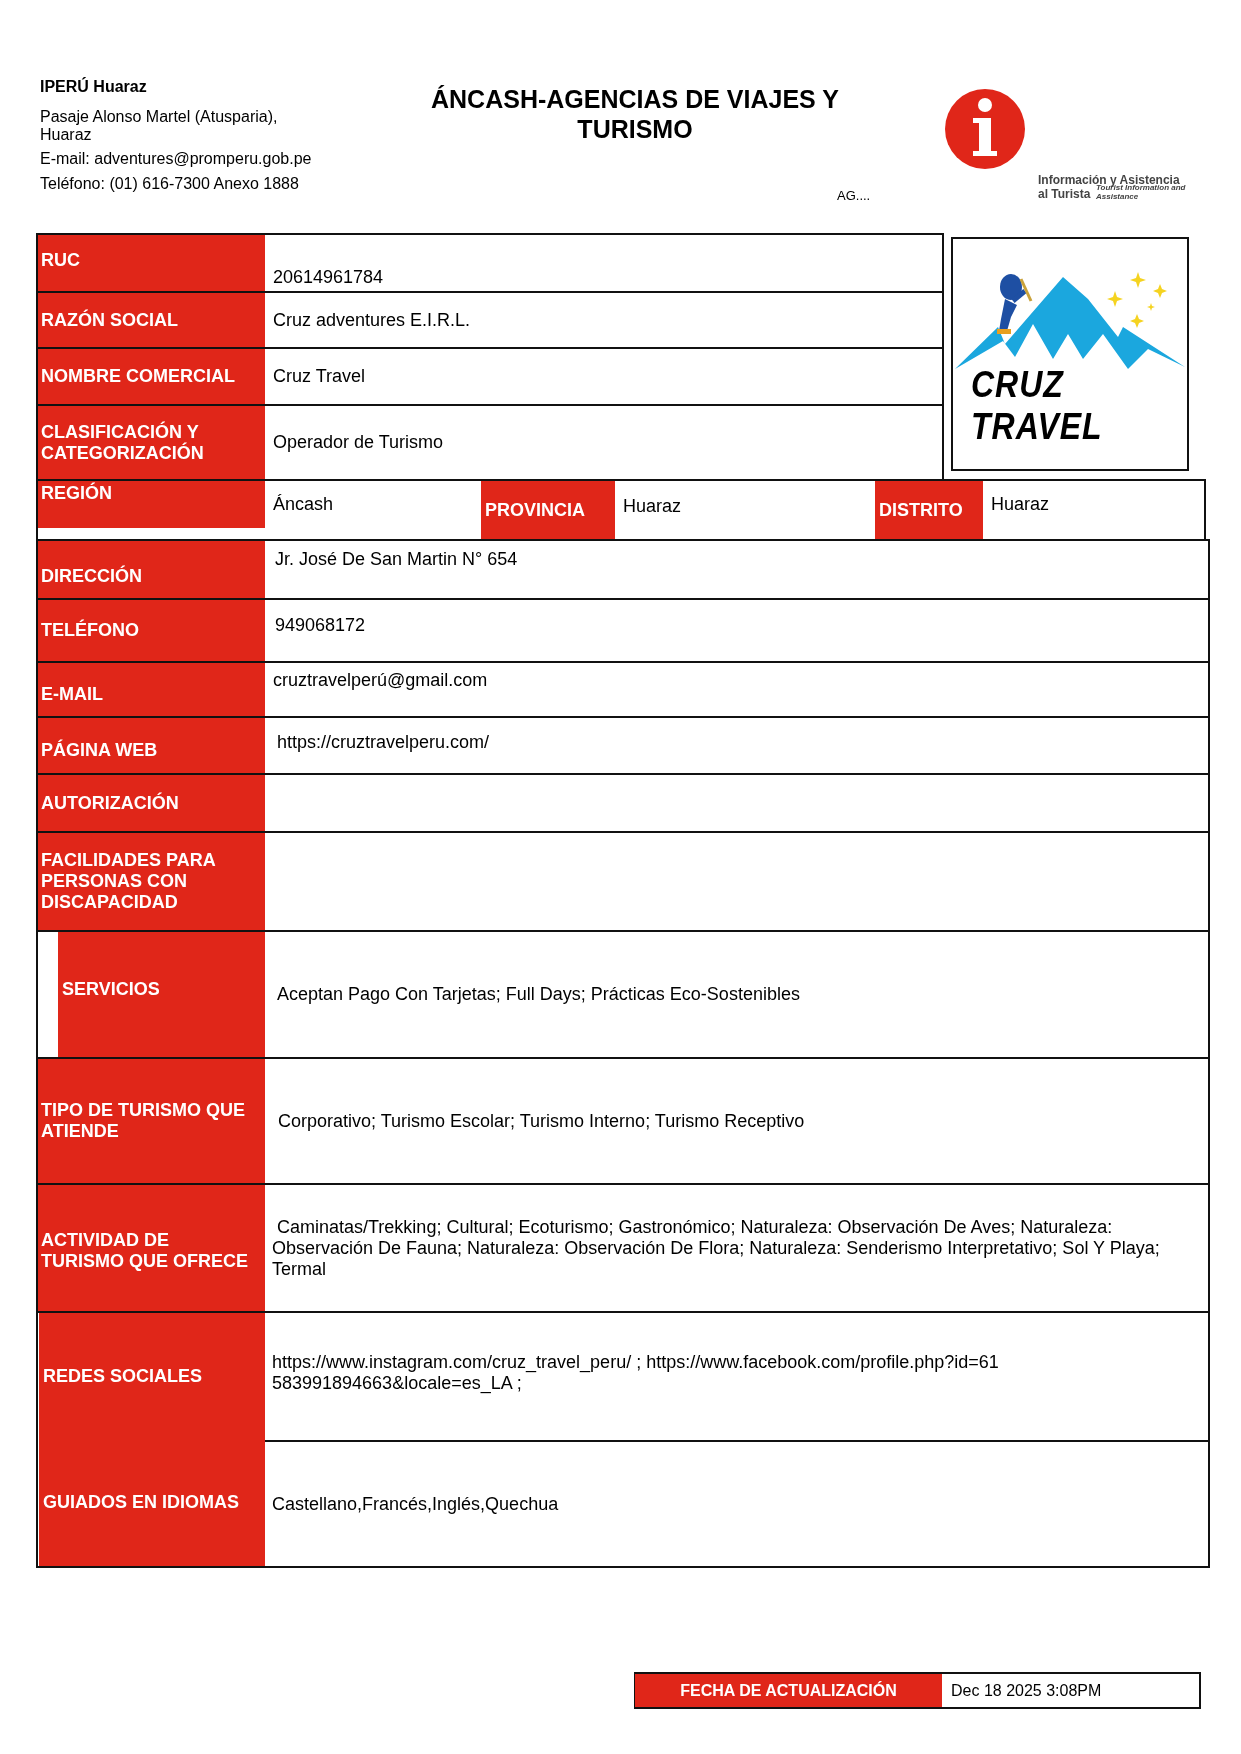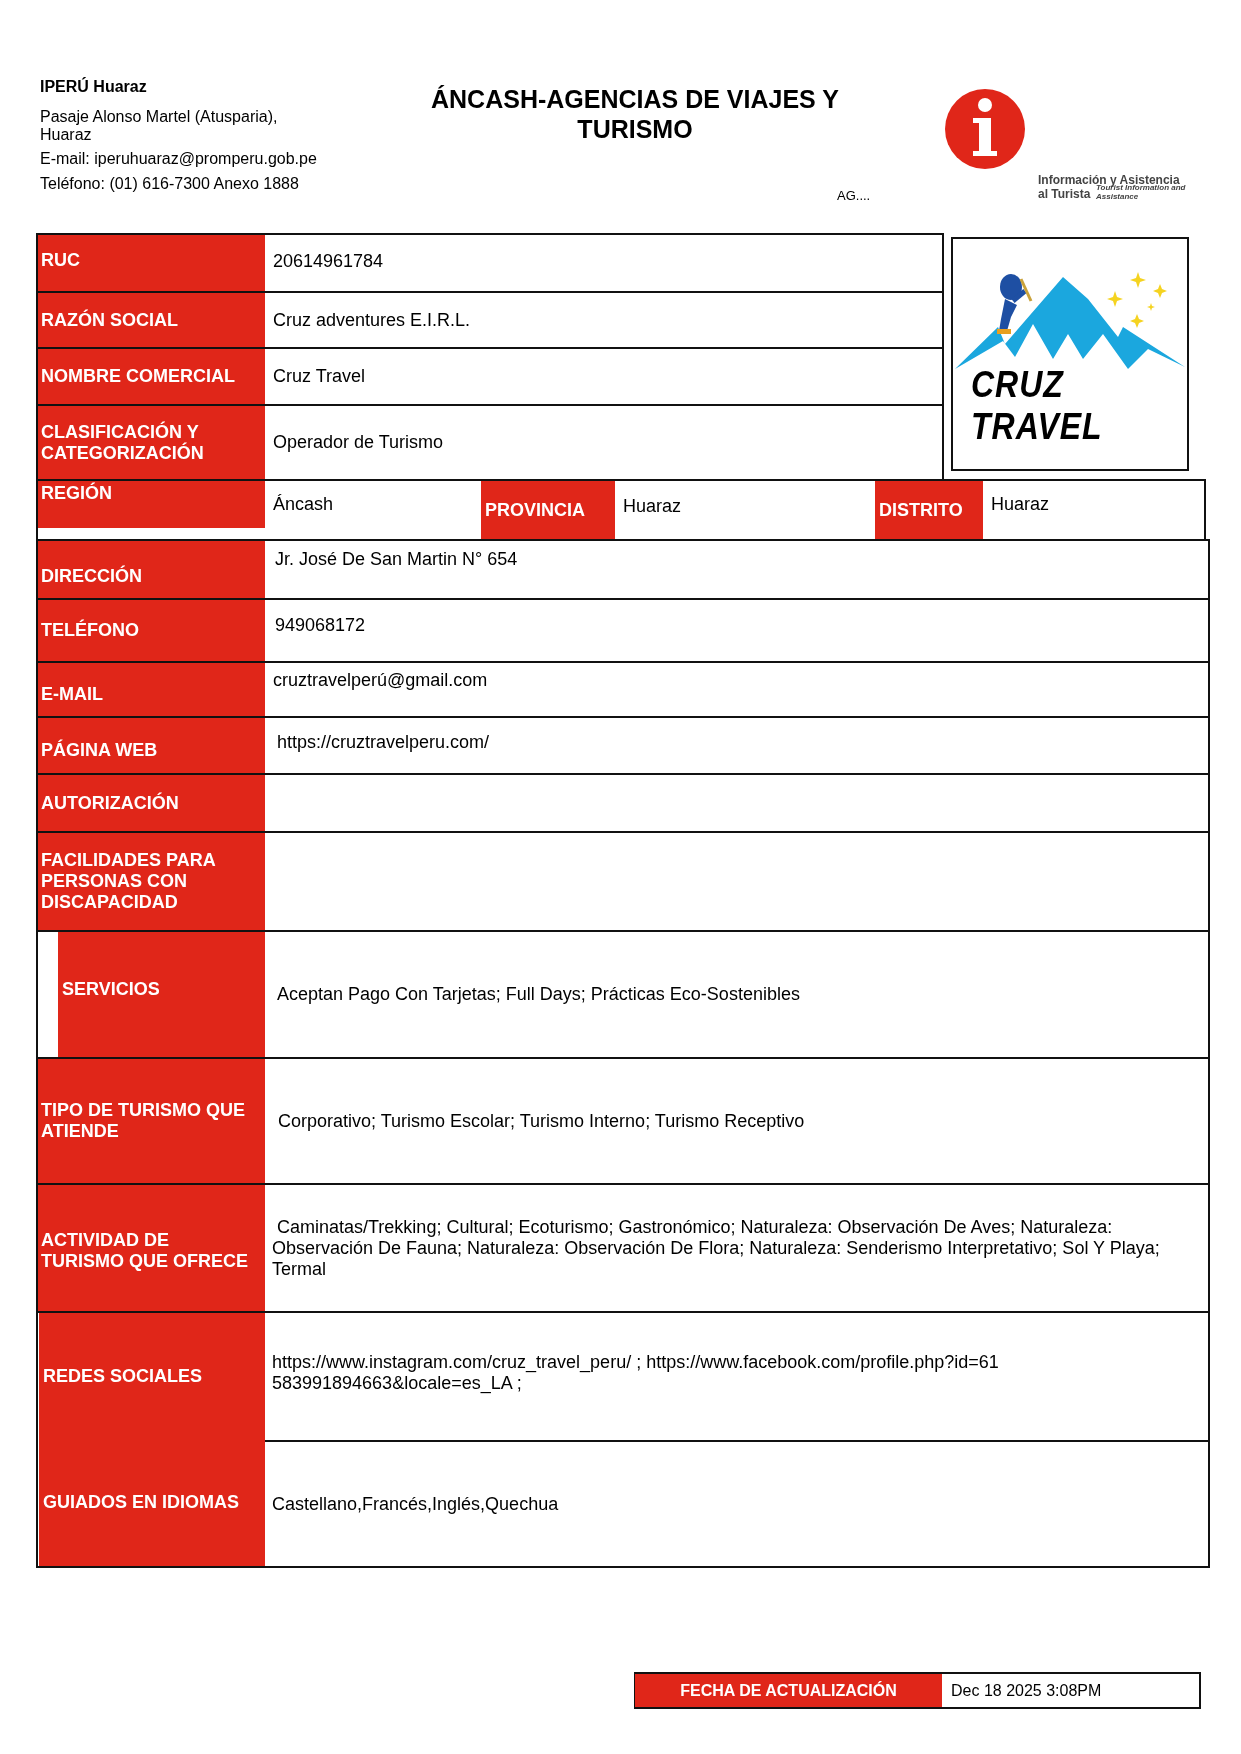--- a/index.html
+++ b/index.html
@@ -18,21 +18,21 @@
   .footer-lbl { left:635px; top:1674px; width:307px; height:33px; background:#e02619; color:#fff; font-weight:bold; font-size:16px; display:flex; align-items:center; justify-content:center; }
   .footer-val { left:942px; top:1674px; width:257px; height:33px; font-size:16px; display:flex; align-items:center; padding-left:9px; box-sizing:border-box; }
   .footer-frame { left:634px; top:1672px; width:567px; height:37px; border:2px solid #111; box-sizing:border-box; }
 </style>
 </head>
 <body>
 
 <div class="abs hdr-name">IPERÚ Huaraz</div>
 <div class="abs hdr-line" style="top:108px">Pasaje Alonso Martel (Atusparia),</div>
 <div class="abs hdr-line" style="top:126px">Huaraz</div>
-<div class="abs hdr-line" style="top:150px">E-mail: iperuhuaraz@promperu.gob.pe</div>
+<div class="abs hdr-line" style="top:150px">E-mail: adventures@promperu.gob.pe</div>
 <div class="abs hdr-line" style="top:175px">Teléfono: (01) 616-7300 Anexo 1888</div>
 
 <div class="abs title">
   <div>ÁNCASH-AGENCIAS DE VIAJES Y</div>
   <div>TURISMO</div>
 </div>
 <div class="abs code">AG....</div>
 
 <div class="abs iperu">
   <svg width="245" height="112" viewBox="0 0 245 112">
@@ -61,21 +61,21 @@
       <polygon points="207,45 209,50 214,52 209,54 207,59 205,54 200,52 205,50"></polygon>
       <polygon points="162,52 164,58 170,60 164,62 162,68 160,62 154,60 160,58"></polygon>
       <polygon points="198,64 199,67 202,68 199,69 198,72 197,69 194,68 197,67"></polygon>
       <polygon points="184,75 186,80 191,82 186,84 184,89 182,84 177,82 182,80"></polygon>
     </g>
   </svg>
   <div class="abs" style="left:18px;top:130px;font-size:32px;font-weight:bold;font-style:italic;letter-spacing:1px;transform:scaleY(1.15);">CRUZ TRAVEL</div>
 </div>
 
 <div class="lbl" style="left:37px;top:234px;width:228px;height:58px;align-items:flex-start;padding-top:16px;">RUC</div>
-<div class="val" style="left:265px;top:232px;width:678px;height:58px;">20614961784</div>
+<div class="val" style="left:265px;top:248px;width:678px;height:58px;">20614961784</div>
 
 <div class="lbl" style="left:37px;top:292px;width:228px;height:56px;">RAZÓN SOCIAL</div>
 <div class="val" style="left:265px;top:292px;width:678px;height:56px;">Cruz adventures E.I.R.L.</div>
 
 <div class="lbl" style="left:37px;top:348px;width:228px;height:57px;">NOMBRE COMERCIAL</div>
 <div class="val" style="left:265px;top:348px;width:678px;height:57px;">Cruz Travel</div>
 
 <div class="lbl" style="left:37px;top:405px;width:228px;height:75px;flex-direction:column;align-items:flex-start;justify-content:center;">
   <span>CLASIFICACIÓN Y</span>
   <span>CATEGORIZACIÓN</span>

